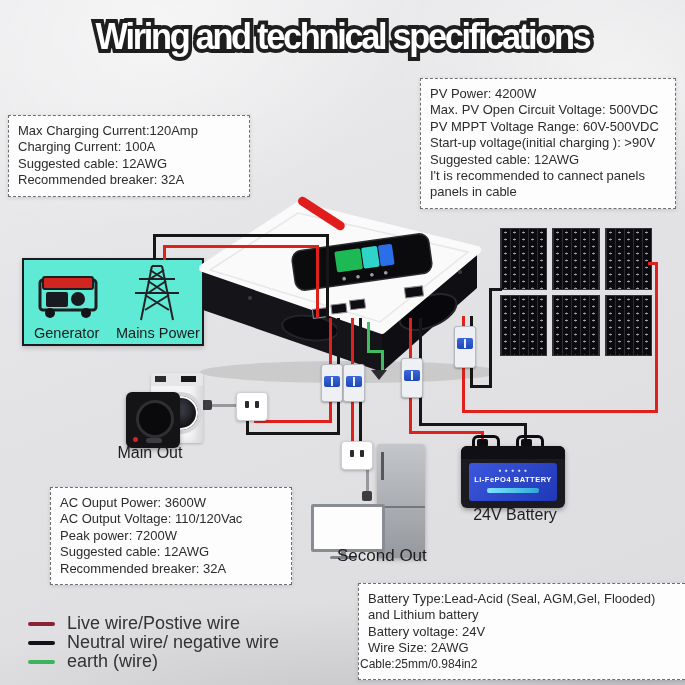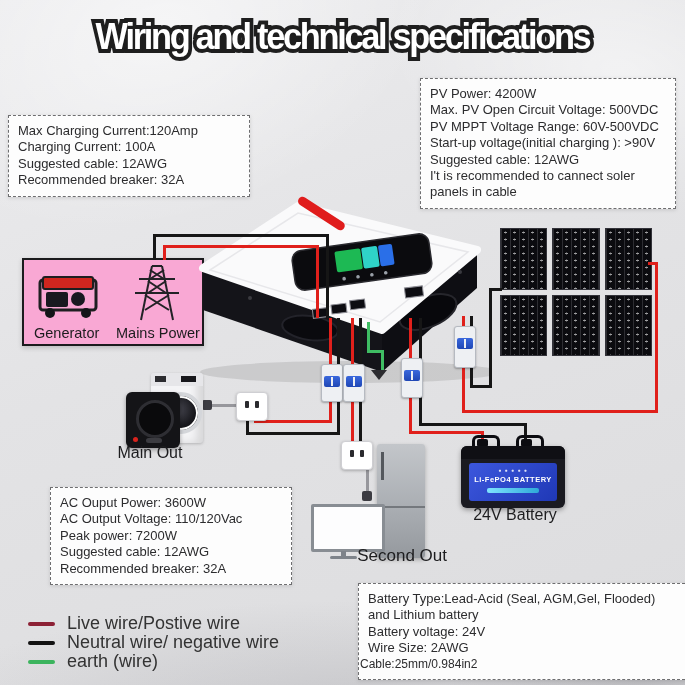--- a/index.html
+++ b/index.html
@@ -30,21 +30,21 @@
         font-size:13px;line-height:1.26;padding:7px 9px;
         box-shadow:0 1px 4px rgba(0,0,0,.13);}
   .spec div{white-space:nowrap;}
   .spec .hang{font-size:12px;margin-left:-8px;}
   .box-charging{left:8px;top:115px;width:222px;}
   .box-pv{left:420px;top:78px;width:236px;}
   .box-ac{left:50px;top:487px;width:222px;}
   .box-battery{left:358px;top:583px;width:312px;}
 
   
-  .src-box{left:22px;top:258px;width:178px;height:84px;background:#f9a8d4;
+  .src-box{left:22px;top:258px;width:178px;height:84px;background:#5eead4;
     border:2px solid #1b1b1d;box-shadow:0 2px 5px rgba(0,0,0,.18);}
   .src-label{position:absolute;bottom:3px;font-size:14.5px;color:#1c1c1e;}
   .gen-label{left:10px;}
   .mains-label{left:92px;}
 
   
   .panels{left:500px;top:228px;width:152px;height:128px;display:grid;
     grid-template-columns:repeat(3,1fr);grid-template-rows:repeat(2,1fr);gap:5px;}
   .panel{background-color:#0b0b0f;border:1px solid #33333a;
     background-image:
@@ -114,21 +114,21 @@
   .bh-l{left:11px;} .bh-r{left:55px;}
   .battery-label{position:absolute;left:8px;top:17px;width:88px;height:38px;border-radius:3px;
     background:linear-gradient(135deg,#3c57dd,#1f38b6);color:#fff;text-align:center;overflow:hidden;}
   .battery-label .row1{font-size:5px;opacity:.85;margin-top:4px;letter-spacing:1px;}
   .battery-label .brand{font-size:7.5px;font-weight:bold;letter-spacing:.5px;margin-top:2px;}
   .battery-label .bar{width:60%;height:5px;margin:4px auto 0;background:linear-gradient(90deg,#7fe3ff,#2ea8d8);border-radius:2px;}
 
   
   .caption{color:#1d1d1f;}
   .cap-mainout{left:105px;top:444px;width:90px;font-size:16px;text-align:center;}
-  .cap-secondout{left:337px;top:546px;width:110px;font-size:17px;text-align:right;}
+  .cap-secondout{left:337px;top:546px;width:110px;font-size:17px;text-align:left;}
   .cap-battery{left:460px;top:506px;width:110px;font-size:16px;text-align:center;}
 
   
   .legend{left:28px;top:614px;font-size:18px;color:#333;}
   .legend-row{display:flex;align-items:center;height:19px;}
   .legend-sw{width:27px;height:4px;border-radius:2px;margin-right:12px;}
   .sw-live{background:#8c2135;}
   .sw-neutral{background:#121212;}
   .sw-earth{background:#3cb45e;}
 </style>
@@ -151,21 +151,21 @@
   <div>Suggested cable: 12AWG</div>
   <div>Recommended breaker: 32A</div>
 </div>
 
 <div class="abs spec box-pv">
   <div>PV Power: 4200W</div>
   <div>Max. PV Open Circuit Voltage: 500VDC</div>
   <div>PV MPPT Voltage Range: 60V-500VDC</div>
   <div>Start-up voltage(initial charging ): &gt;90V</div>
   <div>Suggested cable: 12AWG</div>
-  <div>I't is recommended to cannect soler</div>
+  <div>I't is recommended to cannect panels</div>
   <div>panels in cable</div>
 </div>
 
 <div class="abs spec box-ac">
   <div>AC Ouput Power: 3600W</div>
   <div>AC Output Voltage: 110/120Vac</div>
   <div>Peak power: 7200W</div>
   <div>Suggested cable: 12AWG</div>
   <div>Recommended breaker: 32A</div>
 </div>

